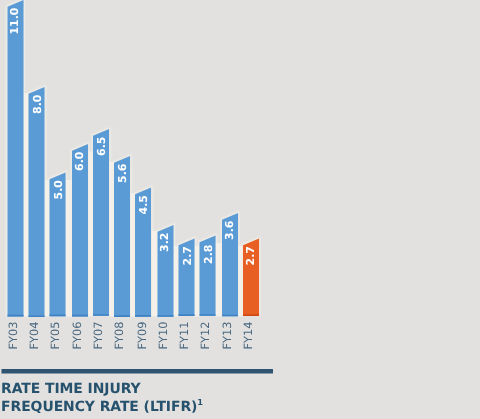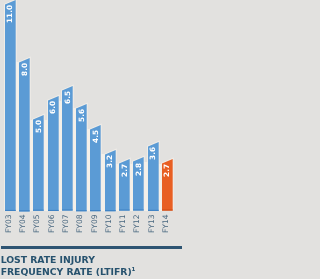--- a/index.html
+++ b/index.html
@@ -180,17 +180,17 @@
       <div class="cat-label" style="left: 104.84px; top: 20.9px;">FY10</div>
       <div class="cat-label" style="left: 119.11px; top: 20.9px;">FY11</div>
       <div class="cat-label" style="left: 133.38px; top: 20.9px;">FY12</div>
       <div class="cat-label" style="left: 147.65px; top: 20.9px;">FY13</div>
       <div class="cat-label" style="left: 161.92px; top: 20.9px;">FY14</div>
     </div>
 
   <div id="rule"></div>
 
   <div id="footer">
-    <div>LOST RATE INJURY</div>
+    <div>RATE TIME INJURY</div>
     <div><span>FREQUENCY RATE (LTIFR)</span><sup>1</sup></div>
   </div>
 
 </div>
 
 </body></html>

